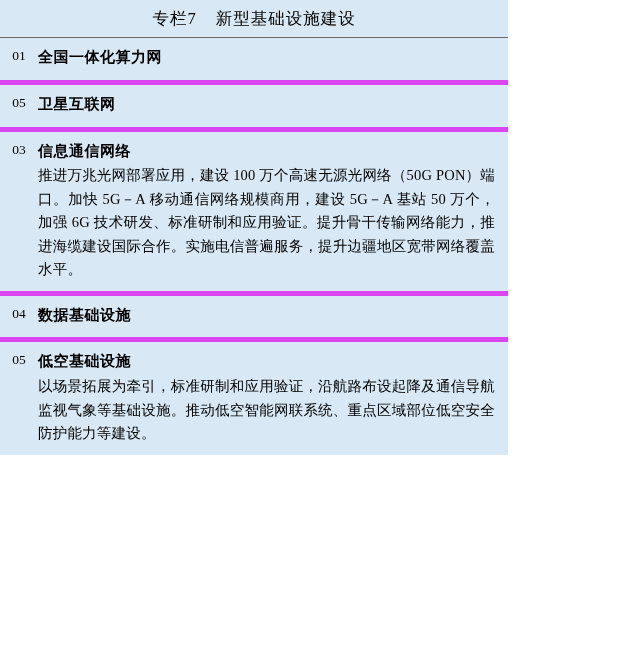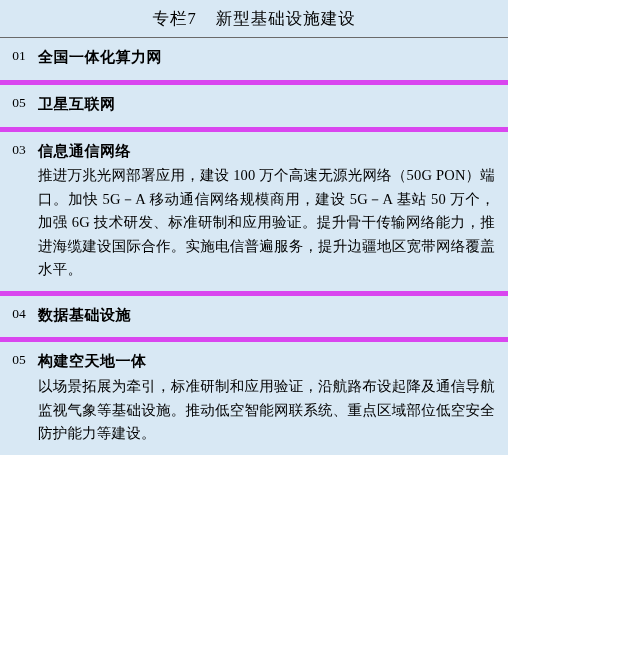--- a/index.html
+++ b/index.html
@@ -113,18 +113,18 @@
   <div class="row">
     <div class="num">04</div>
     <div class="content">
       <div class="item-title">数据基础设施</div>
     </div>
   </div>
 
   <div class="row">
     <div class="num">05</div>
     <div class="content">
-      <div class="item-title">构建空天地一体</div>
+      <div class="item-title">低空基础设施</div>
       <div class="item-body noindent">以场景拓展为牵引，标准研制和应用验证，沿航路布设起降及通信导航监视气象等基础设施。推动低空智能网联系统、重点区域部位低空安全防护能力等建设。</div>
     </div>
   </div>
 
 </div>
 
 </body></html>

